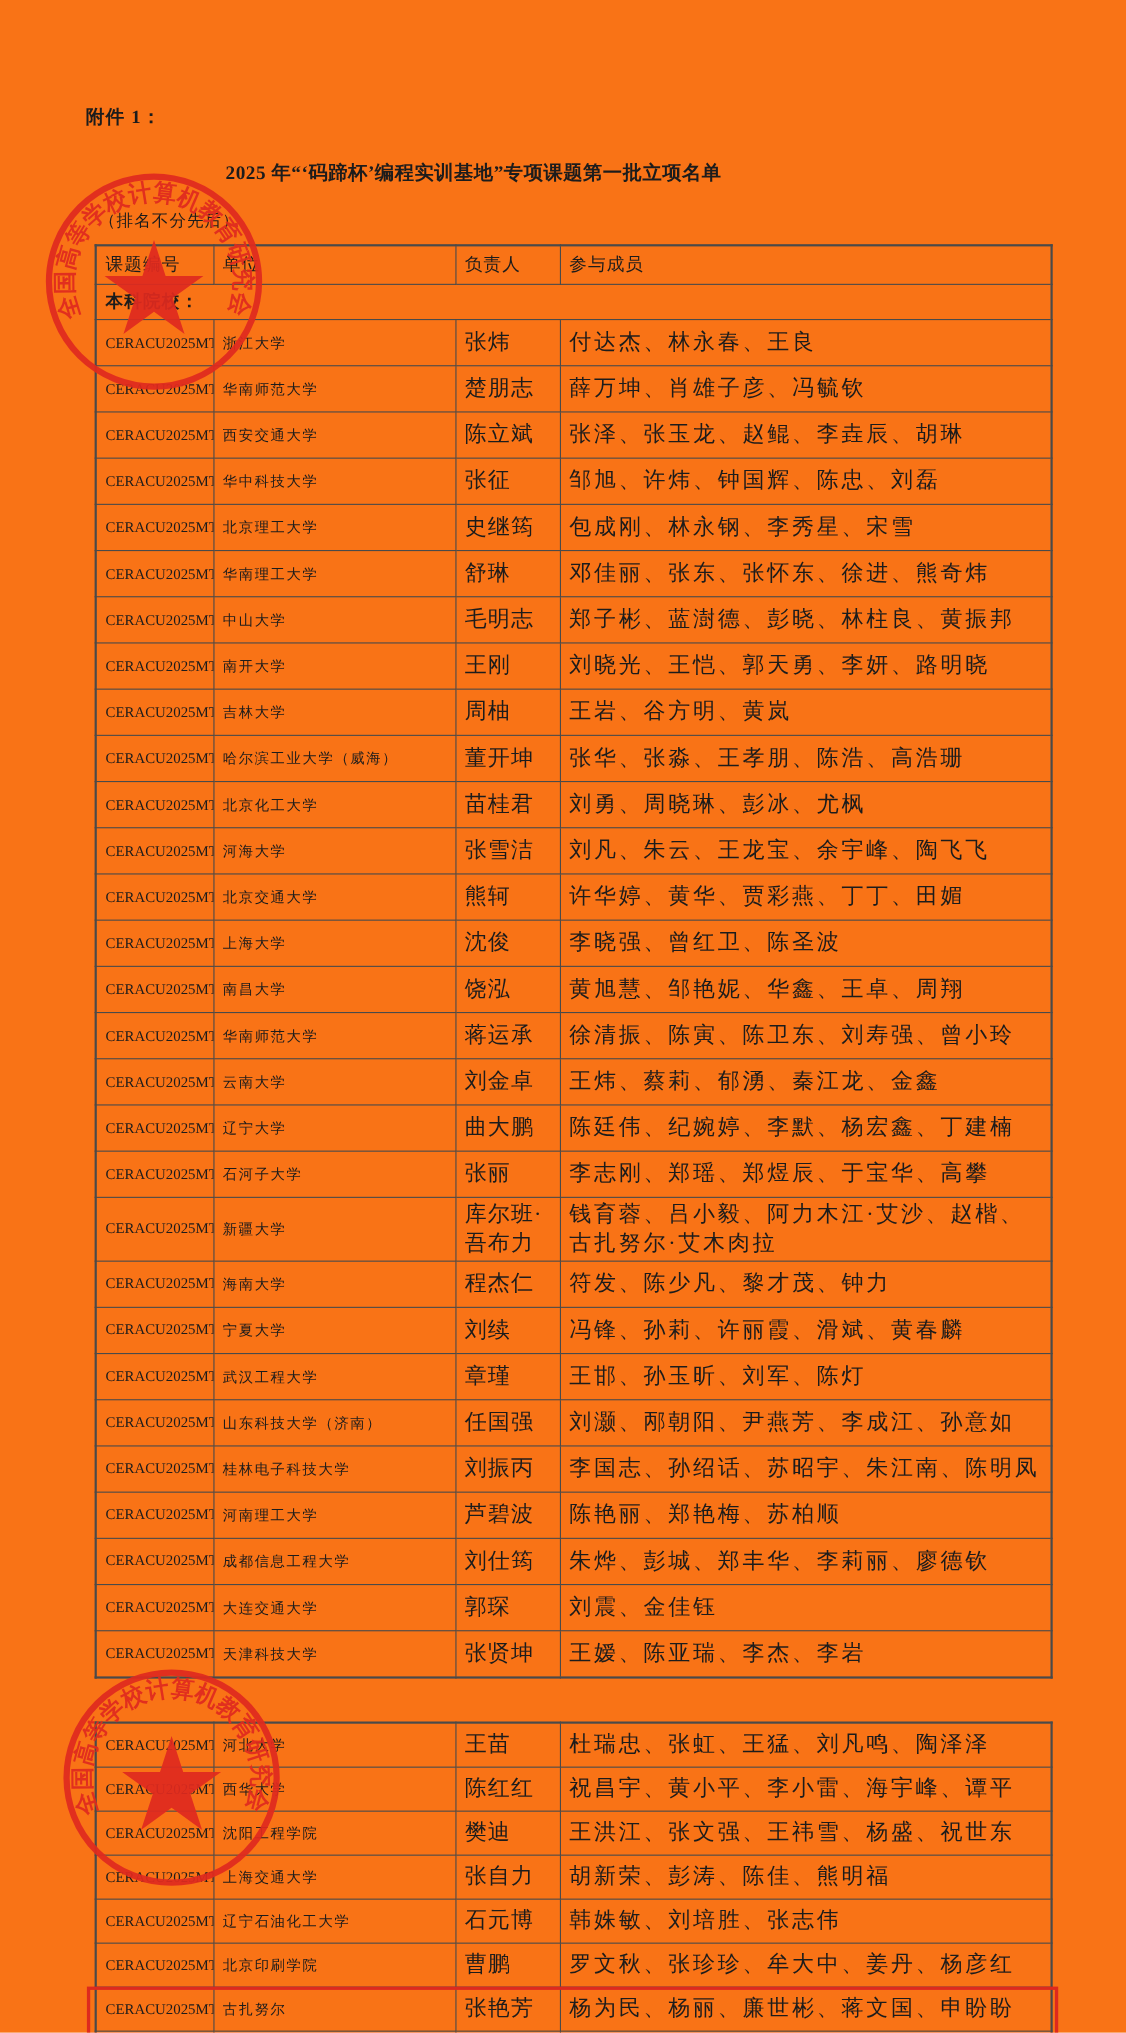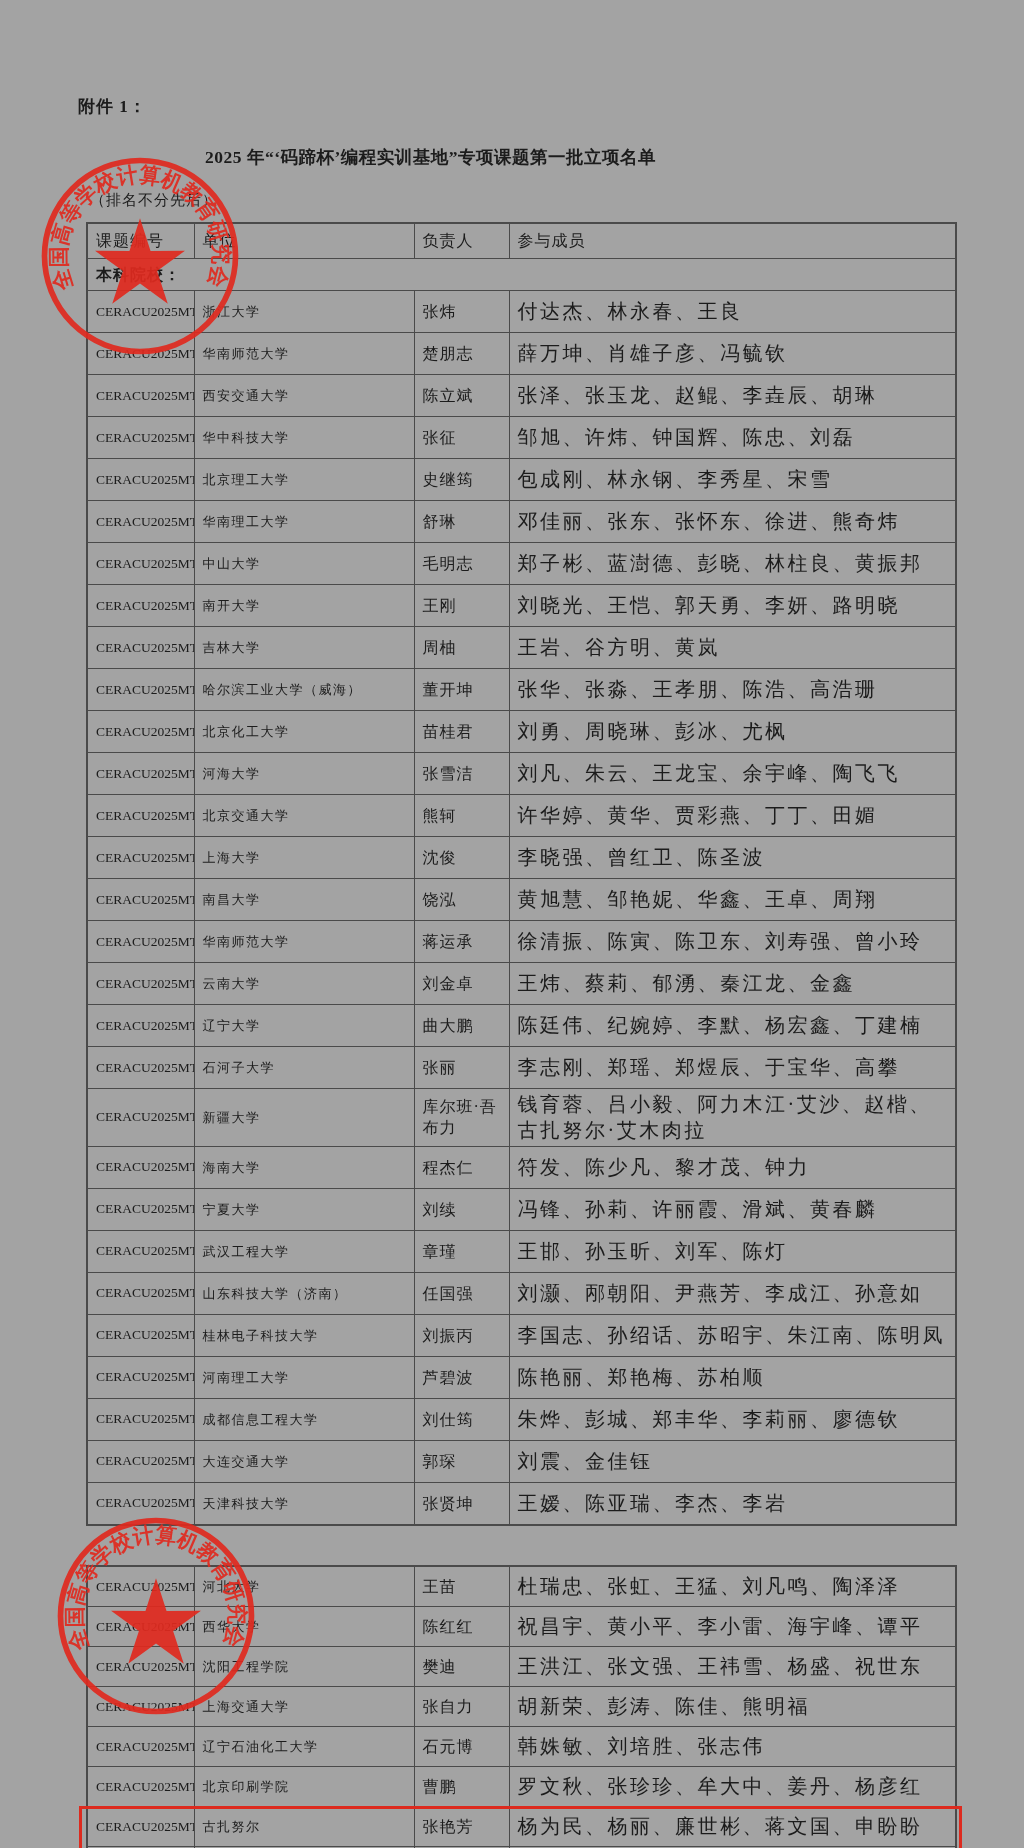--- a/index.html
+++ b/index.html
@@ -1,37 +1,37 @@
 <!DOCTYPE html>
 <html><head>
 <meta charset="utf-8">
 <style>
   html,body { margin:0; padding:0; background:#ffffff; }
   .page {
     position:relative; width:1024px; height:1848px; overflow:hidden;
-    background:#a3a3a3; color:#1c1c1c;
+    background:#f97316; color:#1c1c1c;
     font-family:"Liberation Serif","DejaVu Serif",serif;
   }
   .attachment { position:absolute; left:78px; top:95px; font-size:17px; font-weight:bold; letter-spacing:1px; }
   .doc-title  { position:absolute; left:205px; top:145px; font-size:17.5px; font-weight:bold; letter-spacing:.5px; white-space:nowrap;font-family:Liberation Serif, serif; }
   .rank-note  { position:absolute; left:90px; top:191px; font-size:15px; letter-spacing:1px; }
 
   table.tbl { position:absolute; left:86px; width:869px; border-collapse:collapse; table-layout:fixed; }
   .tbl, .tbl th, .tbl td { border:1px solid #4a4a4a; }
   .tbl { border-width:2px; }
   .tbl th, .tbl td { padding:2px 8px; text-align:left; vertical-align:middle; line-height:1.32; overflow:hidden; }
   .tbl1 { top:222px; }
   .tbl2 { top:1565px; }
   .tbl th { font-size:16px; font-weight:normal; height:30px; letter-spacing:1px; }
   .tbl1 td { height:37px; }
   .tbl2 td { height:35px; }
   tr.section td { height:27px; font-weight:bold; font-size:16px; letter-spacing:1px; }
   .c-id      { font-size:13.5px; letter-spacing:0; padding-left:4px; padding-right:2px; }
   .c-unit    { font-size:13px; letter-spacing:1.5px; }
-  .c-leader  { font-size:16px; letter-spacing:1px; }
+  .c-leader  { font-size:20px; letter-spacing:1px; }
   .c-members { font-size:20px; letter-spacing:2.5px; }
 
   .seal { position:absolute; pointer-events:none; opacity:.92; }
   .seal1 { left:36px;  top:152px; }
   .seal2 { left:52px;  top:1512px; }
 
   .highlight-box {
     position:absolute; left:79px; top:1806px; width:877px; height:39px;
     border:3px solid #dd2a1e; pointer-events:none;
   }

